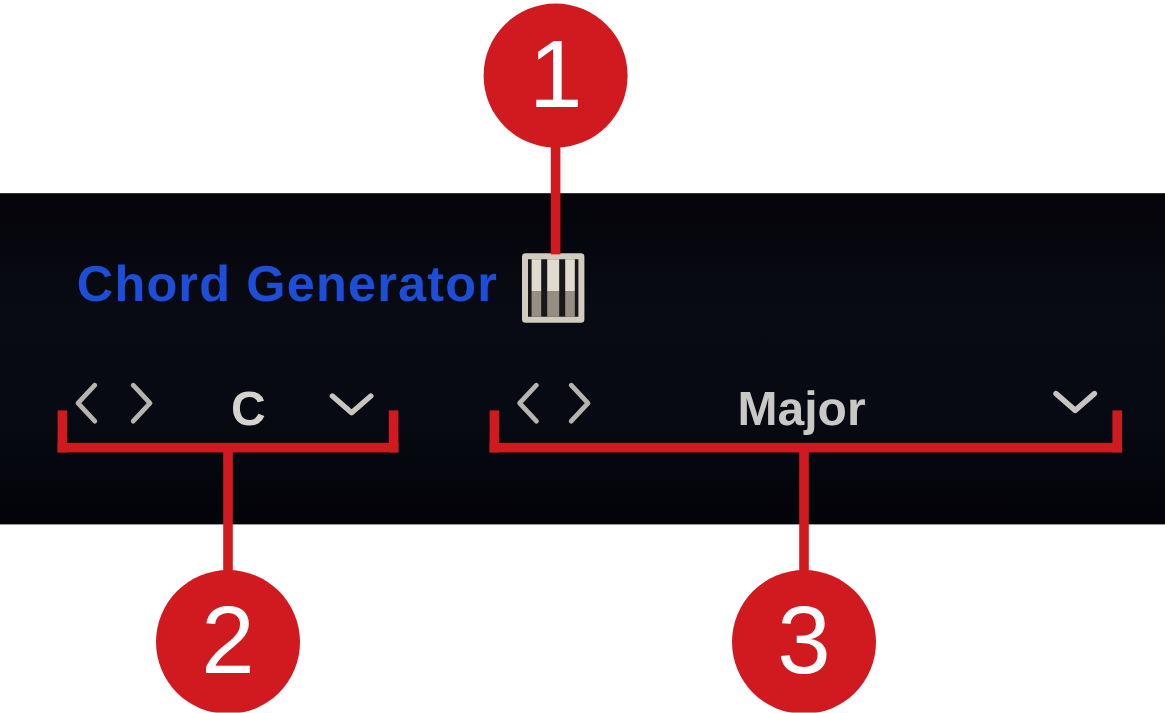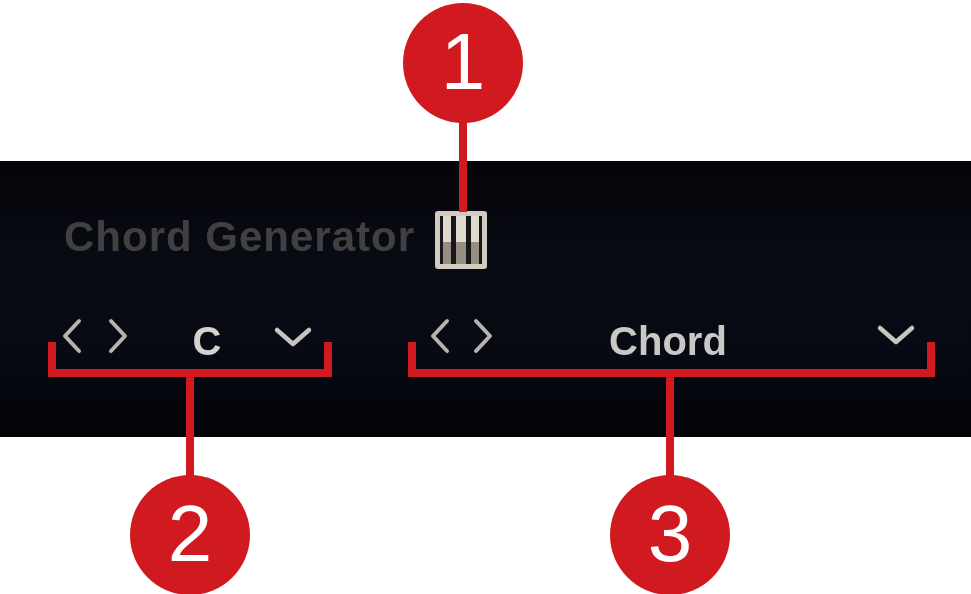--- a/index.html
+++ b/index.html
@@ -21,21 +21,21 @@
     width: 971px; height: 276px;
     background: linear-gradient(180deg, #040409 0%, #090b14 35%, #070a12 68%, #030308 100%);
   }
 
   .panel-title {
     position: absolute;
     left: 64px; top: 216px;
     font-size: 42px;
     font-weight: bold;
     letter-spacing: 1px;
-    color: #404040;
+    color: #1d4ed8;
     line-height: 42px;
     white-space: nowrap;
   }
 
   
   .piano-icon {
     position: absolute;
     left: 435px; top: 211px;
     width: 42px; height: 48px;
     border: 5px solid #d2cbbf;
@@ -139,21 +139,21 @@
   <div class="glyph" style="left:426px; top:317px;">
     <span><svg width="28" height="38" viewBox="0 0 28 38">
           <polyline points="21,4 7,19 21,34" fill="none" stroke="#b7b4b0" stroke-width="4" stroke-linecap="round" stroke-linejoin="round"></polyline>
         </svg></span>
   </div>
   <div class="glyph" style="left:469px; top:317px;">
     <span><svg width="28" height="38" viewBox="0 0 28 38">
           <polyline points="7,4 21,19 7,34" fill="none" stroke="#b7b4b0" stroke-width="4" stroke-linecap="round" stroke-linejoin="round"></polyline>
         </svg></span>
   </div>
-  <div class="sel-value chord">Chord</div>
+  <div class="sel-value chord">Major</div>
   <div class="glyph" style="left:876px; top:324px;">
     <span><svg width="40" height="24" viewBox="0 0 40 24">
           <polyline points="4,4 20,18 36,4" fill="none" stroke="#c8c5c1" stroke-width="4.5" stroke-linecap="round" stroke-linejoin="round"></polyline>
         </svg></span>
   </div>
 
   <div class="callout-stem s1"></div>
   <div class="callout-circle c1">1</div>
 
   <div class="callout-bracket b2"></div>

